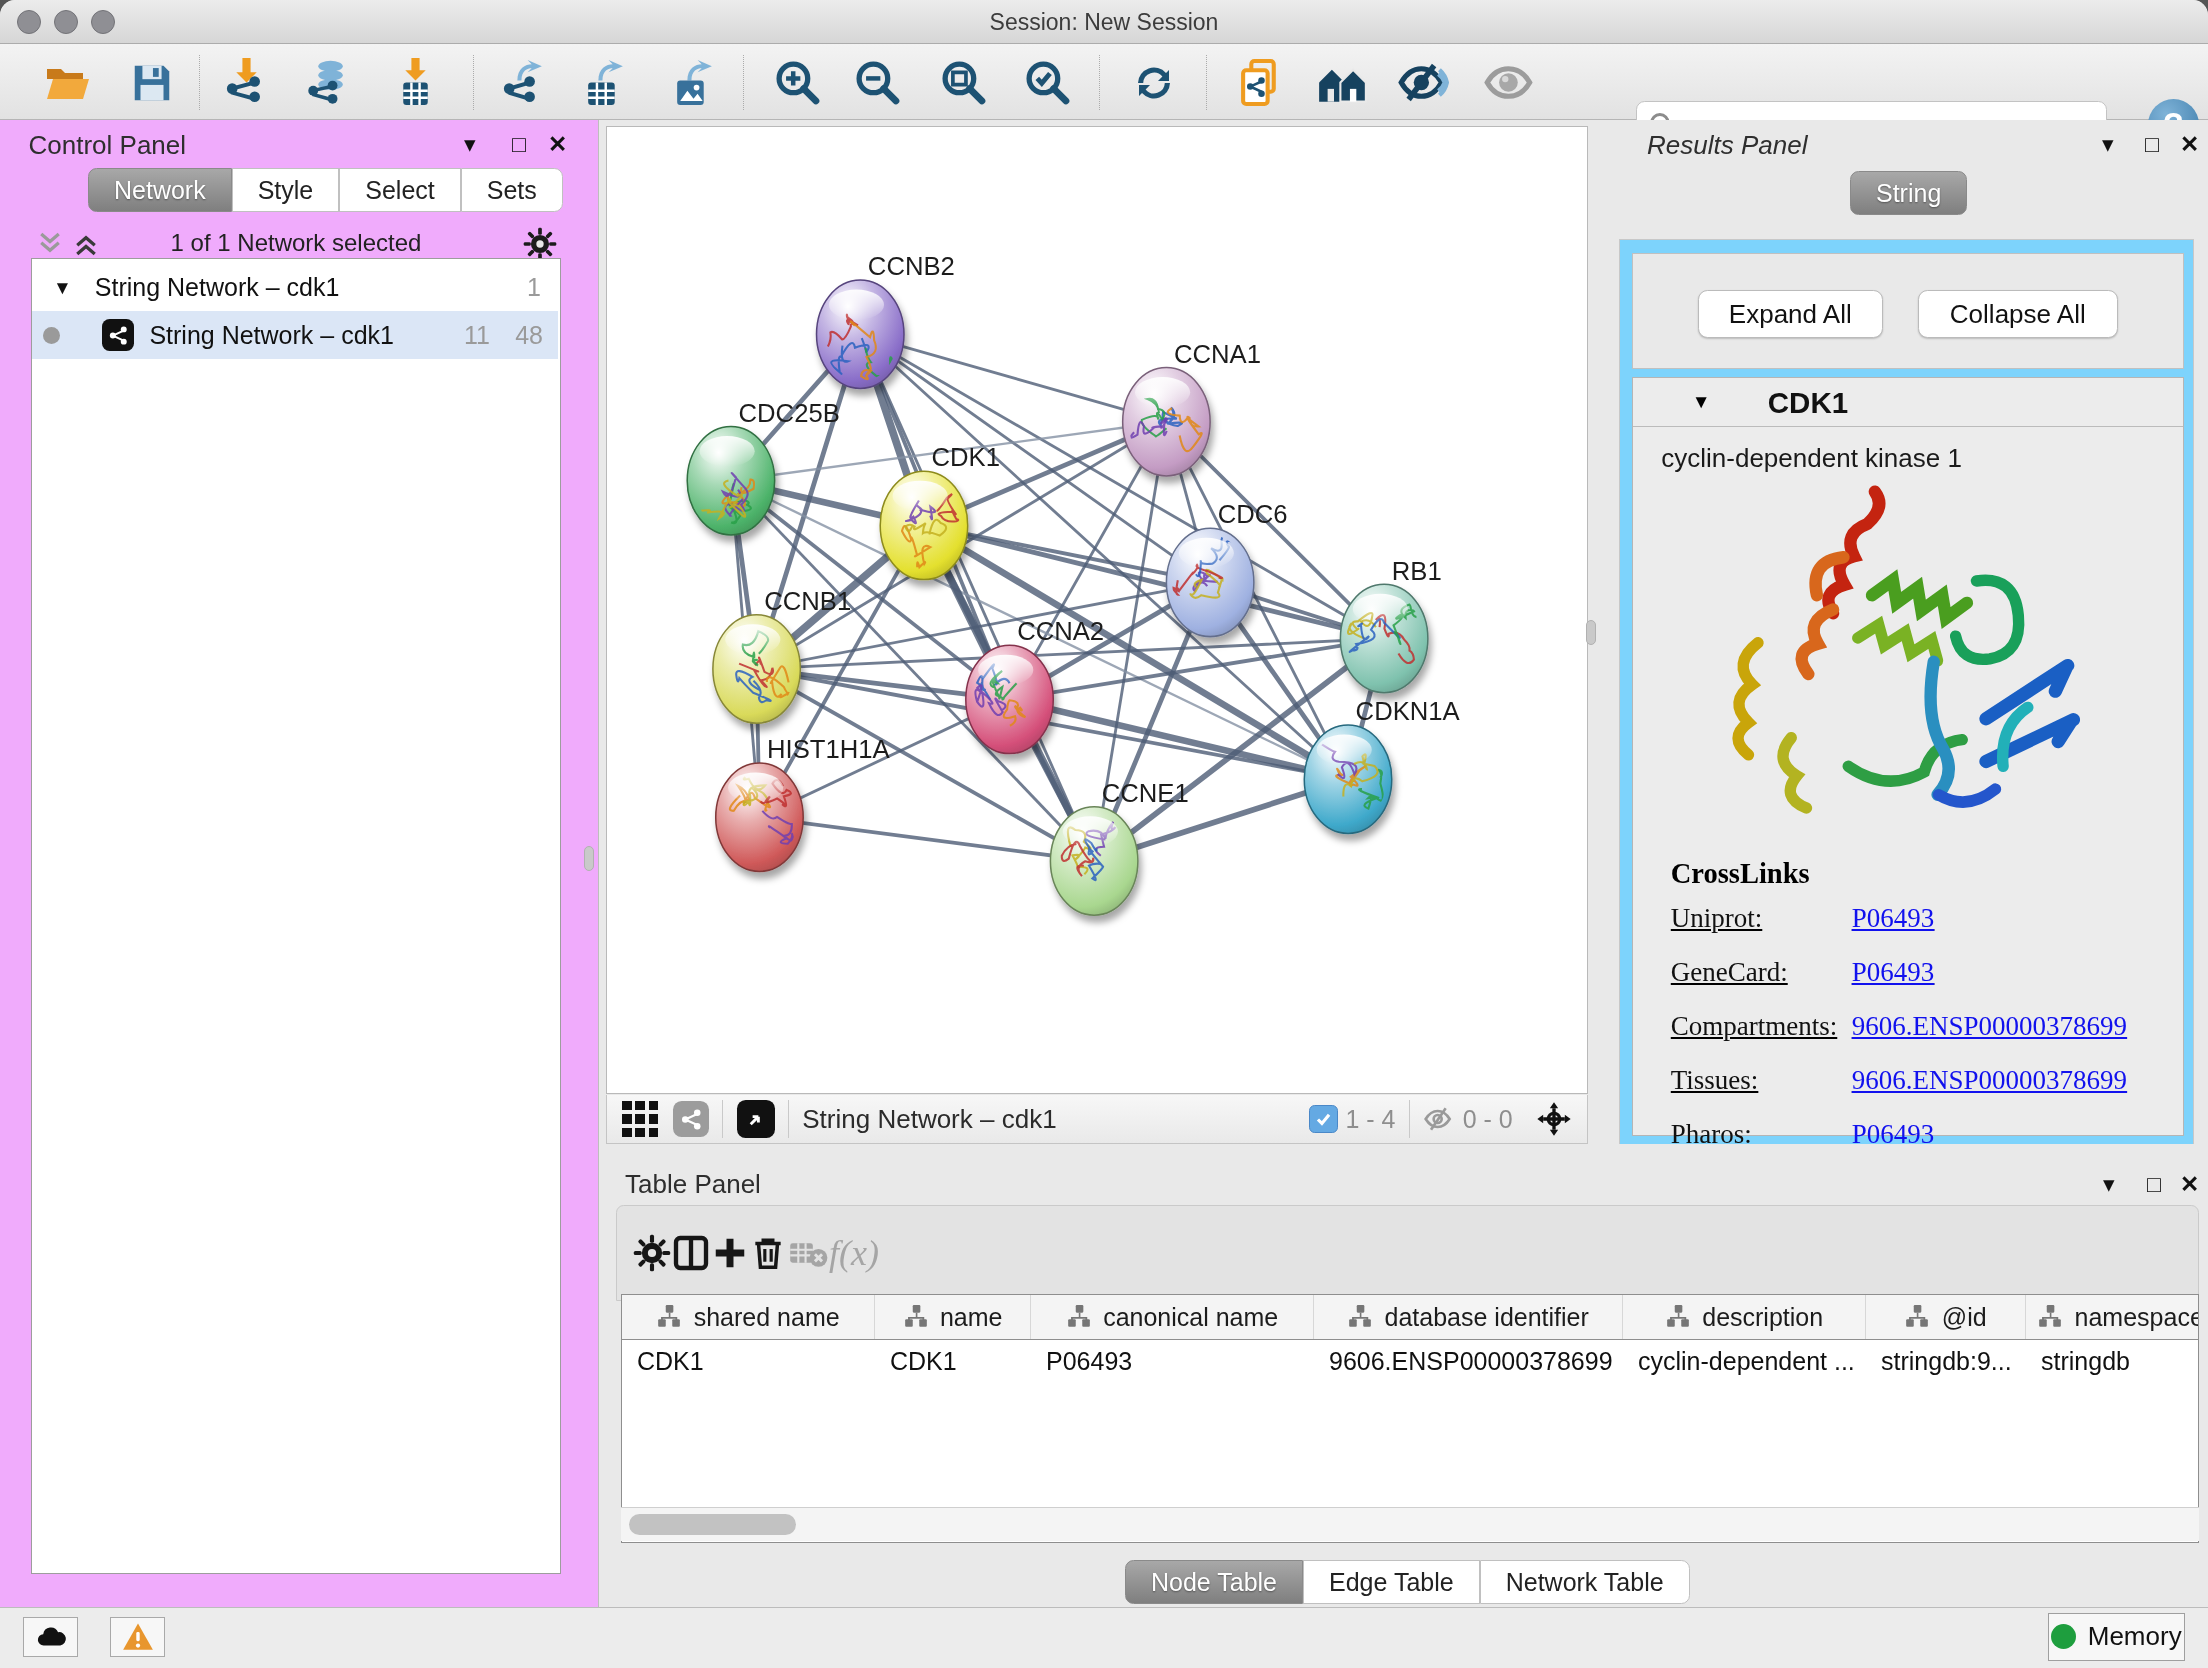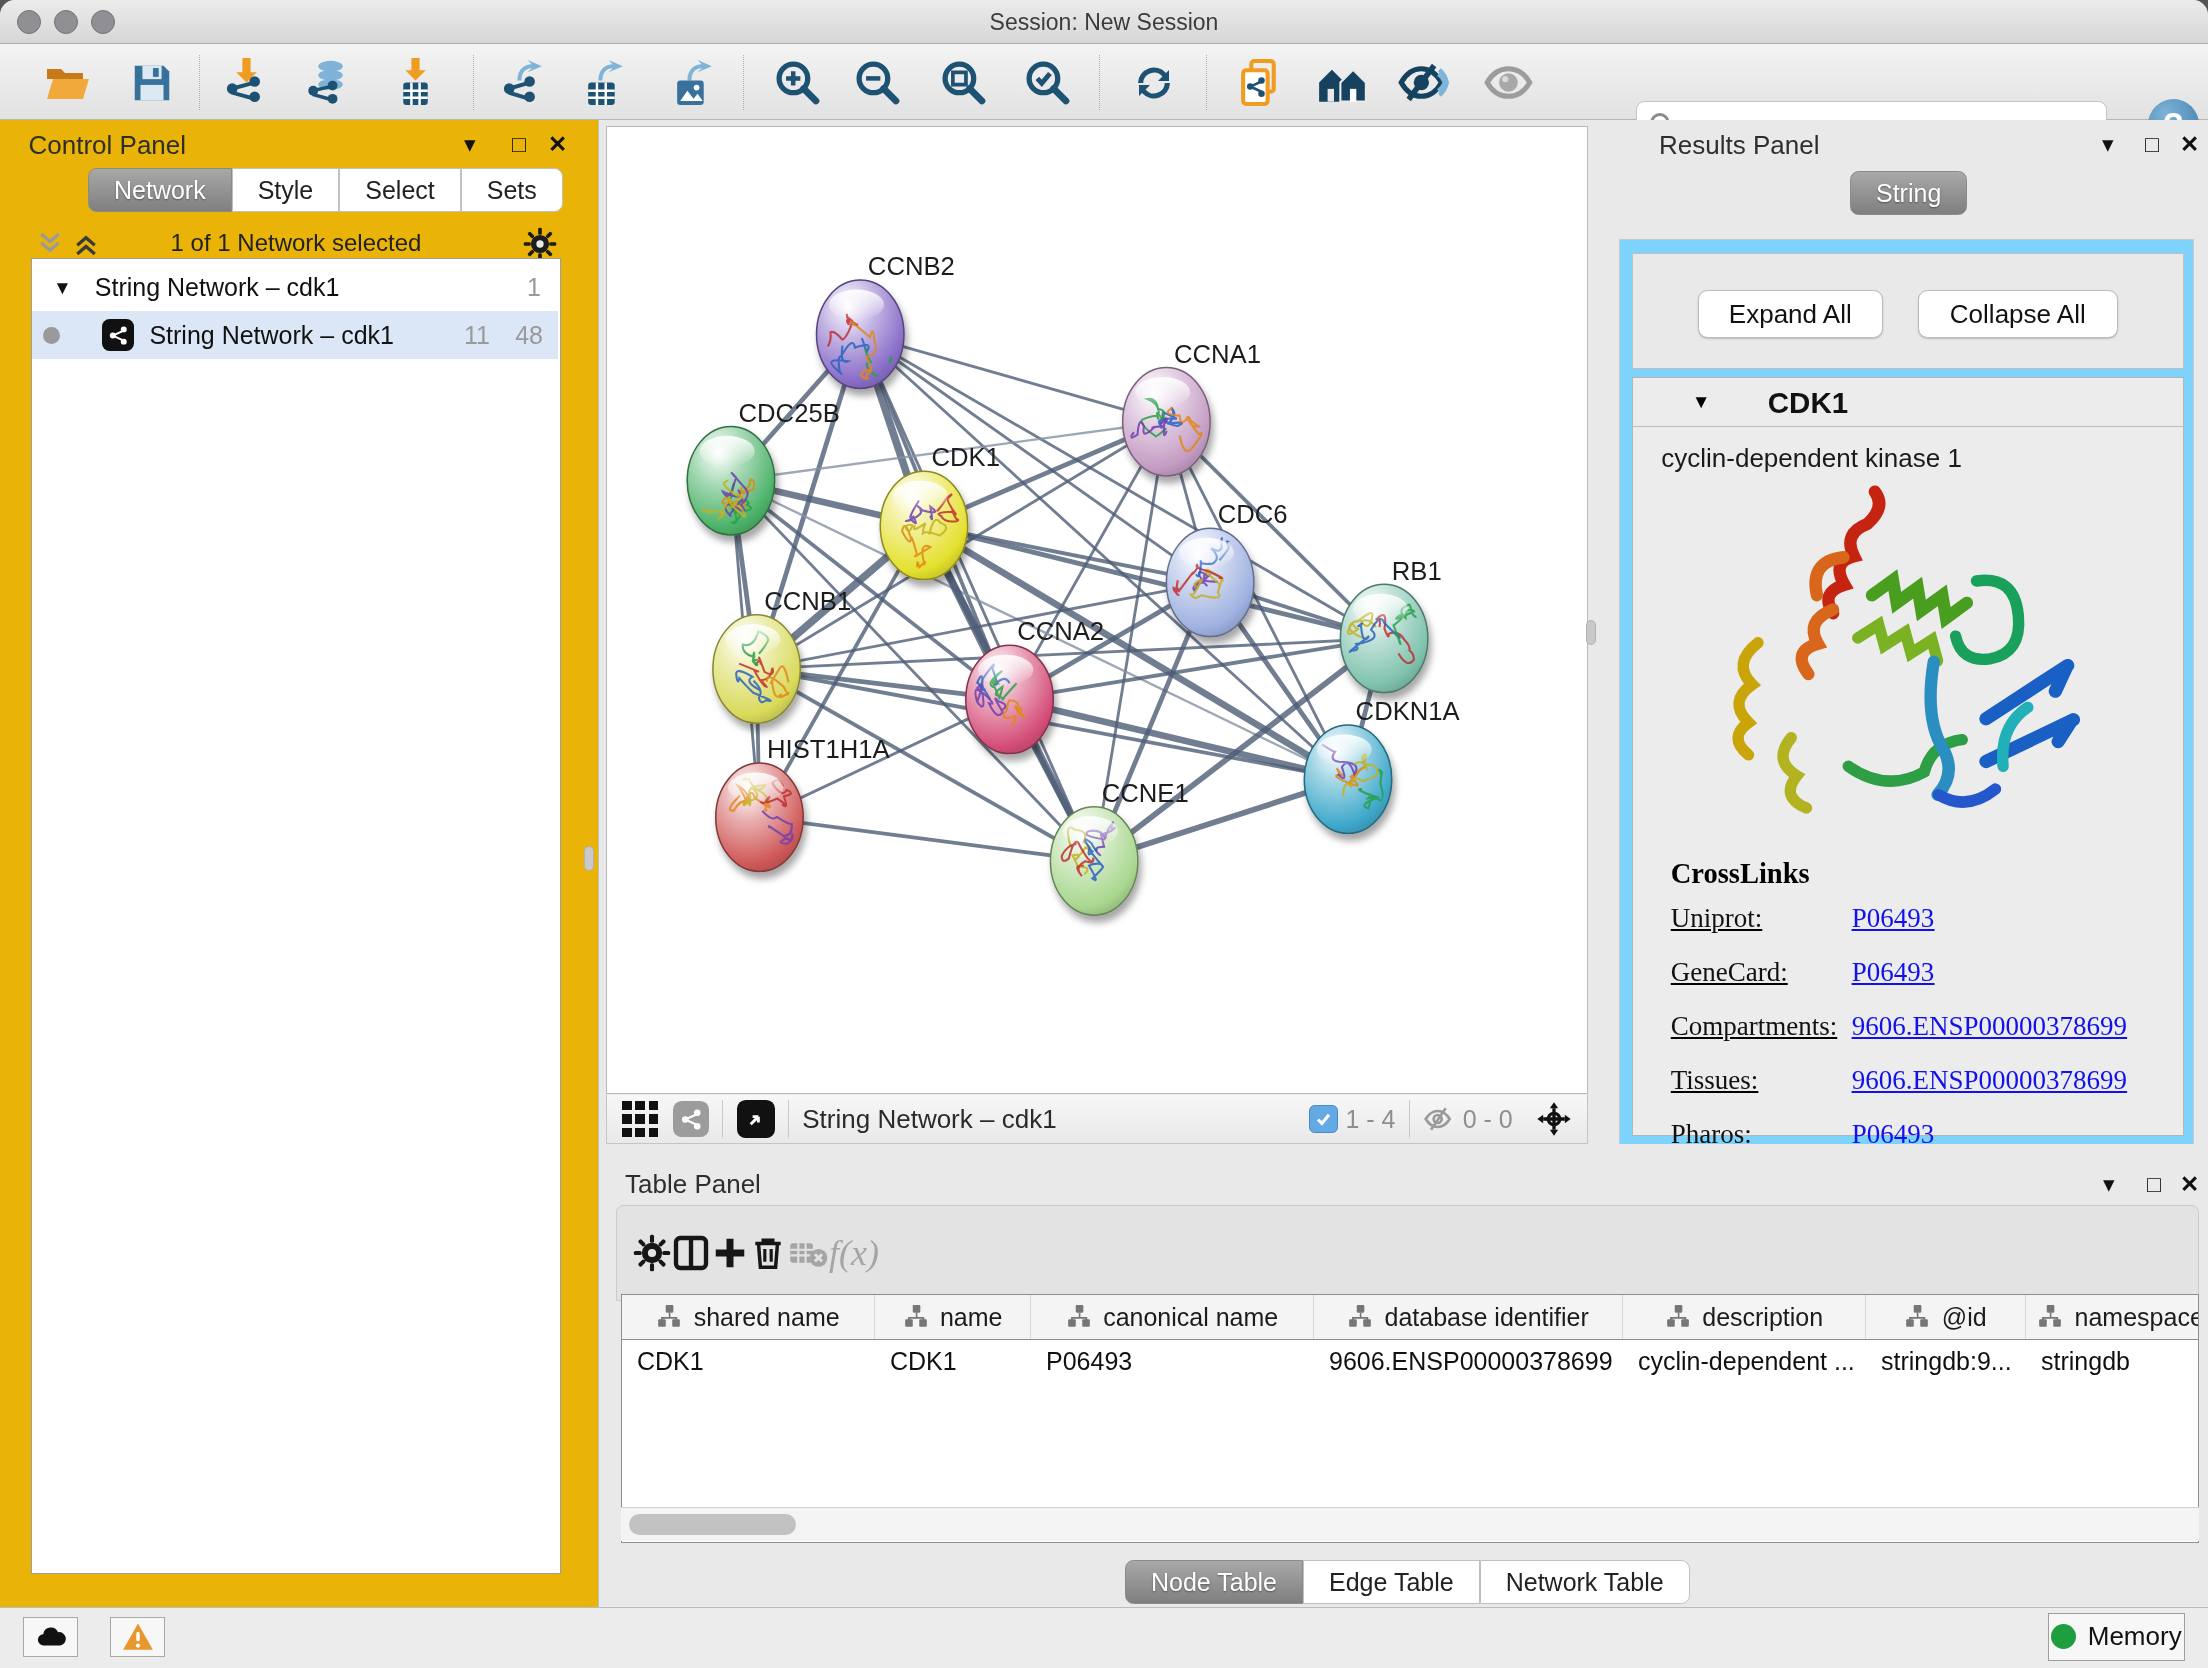--- a/index.html
+++ b/index.html
@@ -38,21 +38,21 @@
   
   .panel-title { font-size:26px; color:#2e2e2e; }
   .panel-ctrl { position:absolute; top:0; font-size:23px; color:#111; }
   .tab { display:inline-block; text-align:right; font-size:25px; padding:6.7px 25px;
     background:#fff; border:1px solid #c0c0c0; color:#222; }
   .tab.active { background:linear-gradient(#a8a8a8,#7f7f7f); color:#fff;
     border-color:#8a8a8a; text-shadow:0 1px 1.9px rgba(0,0,0,.4); }
 
   
   .control-panel { position:absolute; left:0; top:120px; width:599px; height:1488px;
-    background:#eab308; border-right:1px solid #bdbdbd; }
+    background:#f0abfc; border-right:1px solid #bdbdbd; }
   .cp-header { position:absolute; left:28.5px; top:9.5px; }
   .cp-tabs { position:absolute; left:88px; top:48px; display:flex; }
   .cp-tabs .tab:first-child { border-radius:8.6px 0 0 8.6px; }
   .cp-tabs .tab:last-child { border-radius:0 8.6px 8.6px 0; }
   .cp-toolrow { position:absolute; left:31px; top:103px; width:530px; height:42px; }
   .cp-toolrow .summary { position:absolute; width:100%; text-align:center;
     font-size:24px; color:#222; top:5.7px; }
   .tree-box { position:absolute; left:31px; top:138px; width:530px; height:1316px;
     background:#fff; border:1.9px solid #9d9d9d; }
   .tree-row { position:absolute; left:0; width:526px; height:48px; display:flex;
@@ -72,21 +72,21 @@
   .net-title { font-size:26px; color:#2b2b2b; }
   .nt-count { font-size:25px; color:#8e8e8e; margin-left:7.6px; }
   .checkbox { width:28.5px; height:28.5px; border-radius:5.7px; background:#64a9e3;
     border:1px solid #4a88c8; display:flex; align-items:center; justify-content:center; }
   .splitter-dot { position:absolute; background:#c9c9c9; border-radius:9.5px;
     border:1px solid #b1b1b1; }
 
   
   .results-panel { position:absolute; left:1607px; top:120px; width:601px; height:1024px;
     background:#e9e9e9; }
-  .rp-header { position:absolute; left:52px; top:9.5px; }
+  .rp-header { position:absolute; left:40px; top:9.5px;font-style:italic; }
   .rp-tab { position:absolute; left:243px; top:51px; border-radius:8.6px; }
   .rp-outer { position:absolute; left:12.4px; top:95px; width:575px; height:1004px;
     background:#7dd3fc; border:1px solid #c8c8c8;margin-top:24px; }
   .rp-btnbox { position:absolute; left:11.4px; top:13.3px; width:552px; height:116px;
     border:1px solid #c0c0c0; background:#e9e9e9; }
   .rp-btn { position:absolute; top:36px; height:48px; background:#fff;
     border:1px solid #bbb; border-radius:9.5px; font-size:26px; color:#111;
     display:flex; align-items:center; justify-content:center;
     box-shadow:0 1px 1.9px rgba(0,0,0,.2); }
   .rp-main { position:absolute; left:11.4px; top:137px; width:552px; height:759px;

